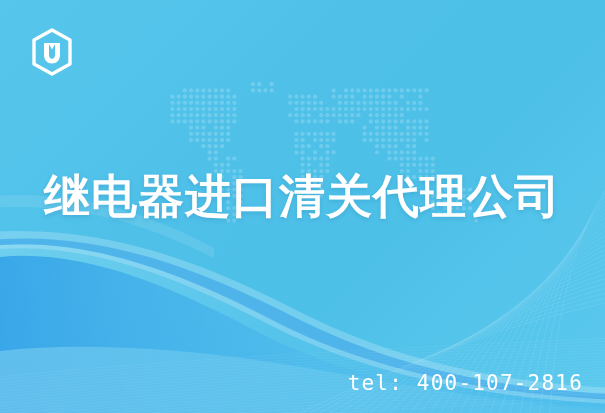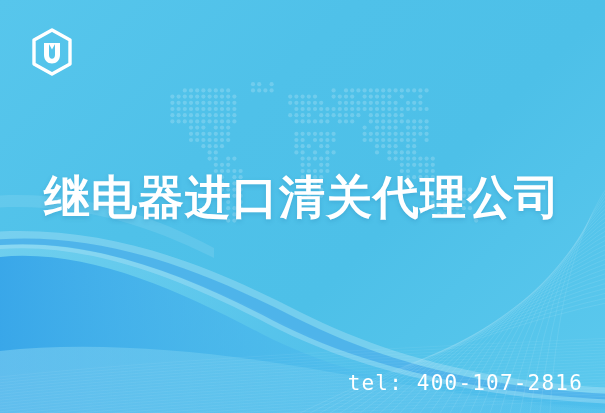--- a/index.html
+++ b/index.html
@@ -87,21 +87,21 @@
   }
 
   
   .headline {
     position: absolute;
     left: 0;
     right: 0;
     top: 168px;
     text-align: center;
     z-index: 6;
-    font-family: Liberation Sans, sans-serif;
+    font-family: Liberation Serif, serif;
     font-size: 46px;
     font-weight: bold;
     color: #ffffff;
     letter-spacing: 1px;
     line-height: 58px;
     text-shadow: 0 2px 4px rgba(40,130,180,0.30);
     white-space: nowrap;
   }
 
   

